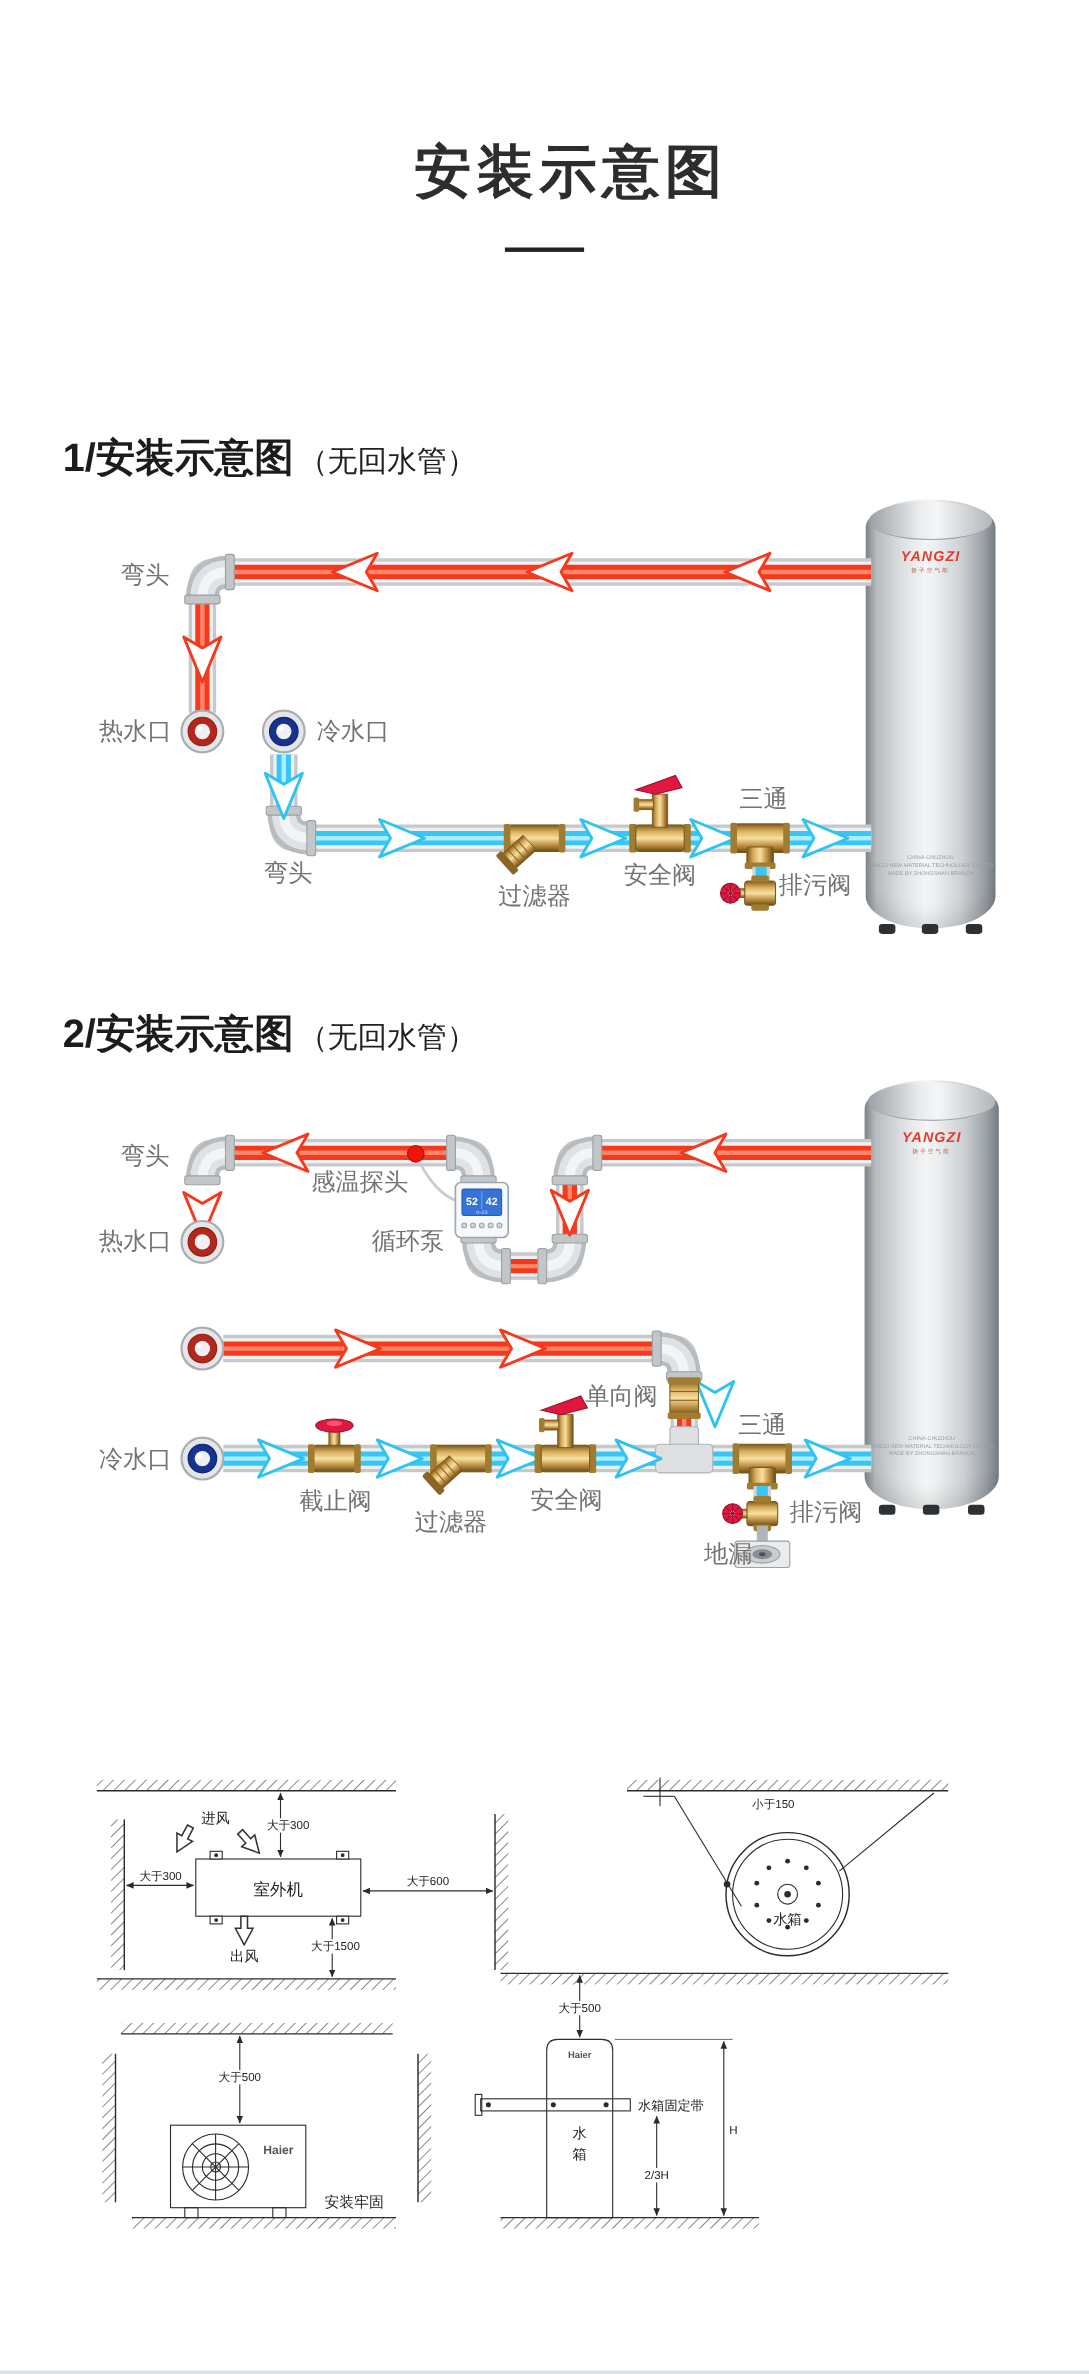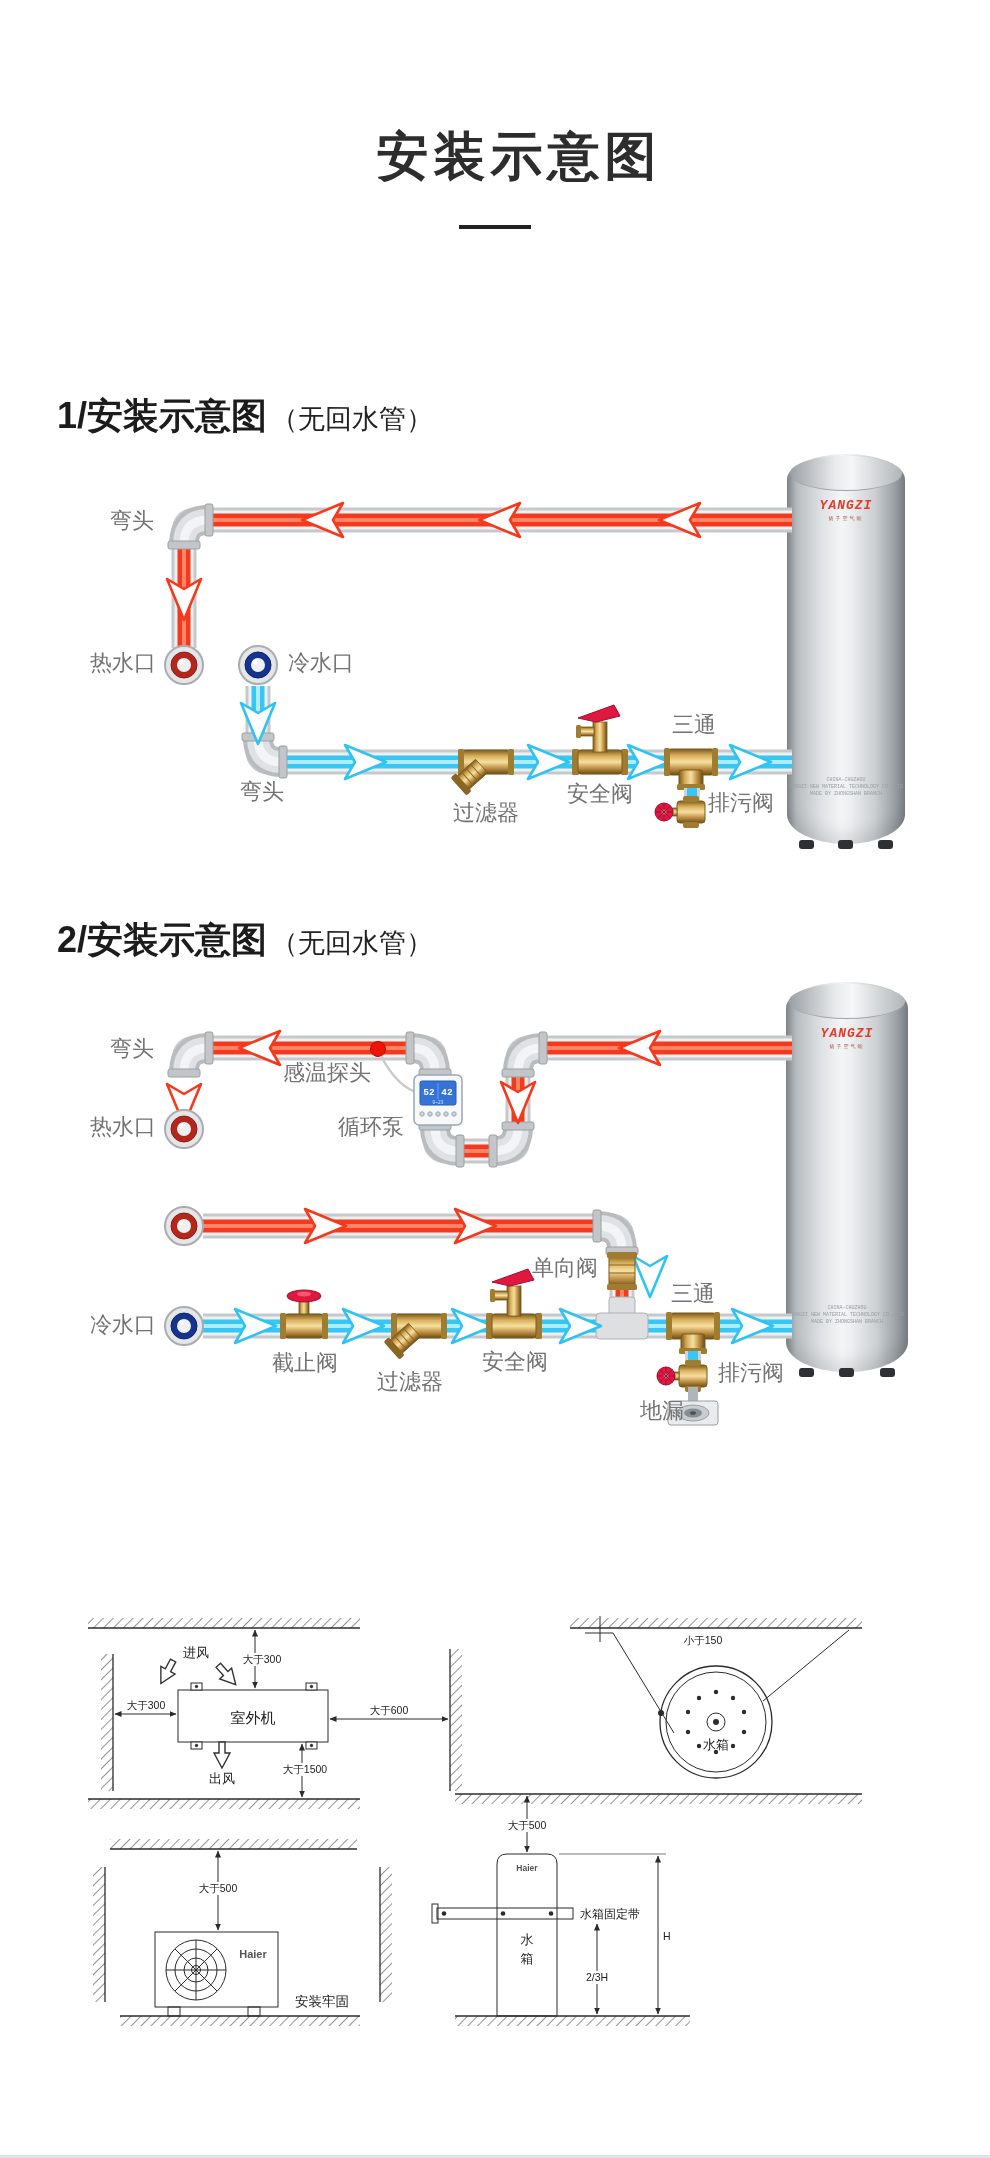--- a/index.html
+++ b/index.html
@@ -12,21 +12,21 @@
   .title-divider{position:absolute;top:221px;left:459px;width:72px;height:4px;background:#222;}
   .subtitle{position:absolute;top:258px;left:0;width:100%;text-align:center;
     font-size:24px;color:#4c4c4c;letter-spacing:2px;}
 
   
   .sec-head{position:absolute;left:57px;white-space:nowrap;}
   .sec-num,.sec-title{font-size:36px;font-weight:700;color:#1c1c1c;}
   .sec-paren{font-size:27px;font-weight:400;color:#222;margin-left:4px;}
 
   
-  .diagram{position:absolute;left:0;width:990px;font-family:Liberation Mono, monospace;}
+  .diagram{position:absolute;left:0;width:990px;}
   .diagram svg.pipes{position:absolute;inset:0;z-index:2;overflow:visible;}
   .lbl{position:absolute;z-index:3;font-size:22px;color:#737373;white-space:nowrap;line-height:1.2;}
   .lbl.center{transform:translate(-50%,-50%);}
   .lbl.vcenter{transform:translateY(-50%);}
   .lbl.right{text-align:right;}
 
   
   .tank{position:absolute;z-index:1;}
   .tank-body{position:absolute;inset:0;
     border-radius:60px 60px 60px 60px/26px 26px 30px 30px;

